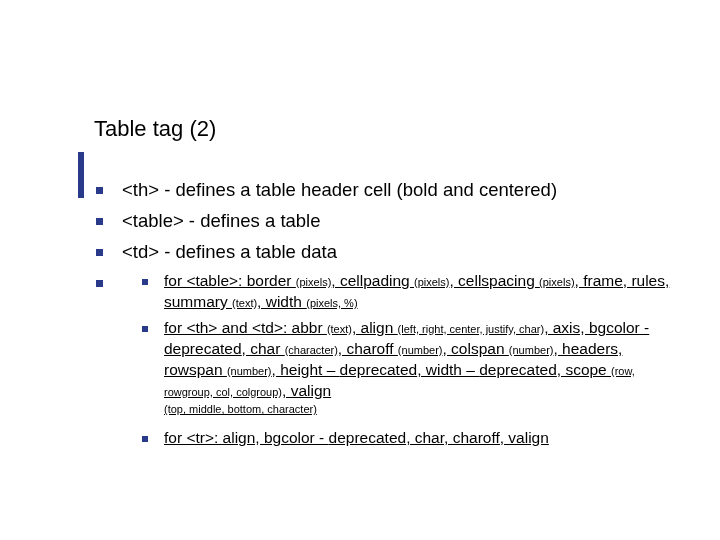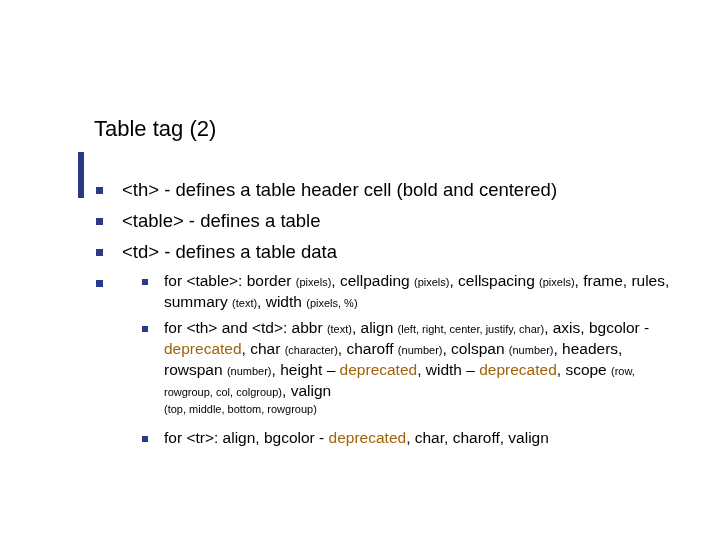--- a/index.html
+++ b/index.html
@@ -65,20 +65,21 @@
     top: 0.55em;
     width: 7px;
     height: 7px;
     background: #2a3a8a;
   }
   ul.level1 > li::before { top: 0.5em; }
   ul.level2 {
     list-style: none;
     padding: 0;
     margin: 4px 10px 0 20px;
+    text-decoration: underline;
   }
   ul.level2 > li {
     position: relative;
     padding-left: 22px;
     margin-bottom: 5px;
     font-size: 15.5px;
     line-height: 1.35;
   }
   ul.level2 > li::before {
     width: 6px;
@@ -95,21 +96,21 @@
     padding-left: 18px;
     font-size: 11.5px;
     line-height: 1.4;
   }
   ul.level3 > li::before {
     width: 5px;
     height: 5px;
     top: 0.45em;
   }
   .small { font-size: 11px; }
-  .dep { color: #a16207; }
+  .dep { color: #000000; }
 </style>
 <style>ul.level3 > li::before{display:none}</style></head>
 <body>
 
 <div class="slide">
 
   <div class="title-wrap">
     <div class="title-bar"></div>
     <div class="title">Table tag (2)</div>
   </div>
@@ -122,21 +123,21 @@
       <li>
         <ul class="level2">
 
           <li>
             <span>for &lt;table&gt;: border </span><span class="small">(pixels)</span><span>, cellpading </span><span class="small">(pixels)</span><span>, cellspacing  </span><span class="small">(pixels)</span><span>, frame, rules, summary </span><span class="small">(text)</span><span>, width </span><span class="small">(pixels, %)</span>
           </li>
 
           <li>
             <span>for &lt;th&gt; and &lt;td&gt;: abbr </span><span class="small">(text)</span><span>, align </span><span class="small">(left, right, center, justify, char)</span><span>, axis, bgcolor - </span><span class="dep">deprecated</span><span>, char </span><span class="small">(character)</span><span>, charoff </span><span class="small">(number)</span><span>, colspan </span><span class="small">(number)</span><span>, headers, rowspan </span><span class="small">(number)</span><span>, height – </span><span class="dep">deprecated</span><span>, width – </span><span class="dep">deprecated</span><span>, scope </span><span class="small">(row, rowgroup, col, colgroup)</span><span>, valign </span>
             <ul class="level3" style="list-style:none;margin:0;padding:0;">
-              <li style="padding-left: 0px; list-style: none;"><span class="small">(top, middle, bottom, rowgroup)</span></li>
+              <li style="padding-left: 0px; list-style: none;"><span class="small">(top, middle, bottom, character)</span></li>
             </ul>
           </li>
 
           <li style="margin-top:10px">
             <span>for &lt;tr&gt;: align, bgcolor - </span><span class="dep">deprecated</span><span>, char, charoff, valign</span>
           </li>
 
         </ul>
       </li>
     </ul>

